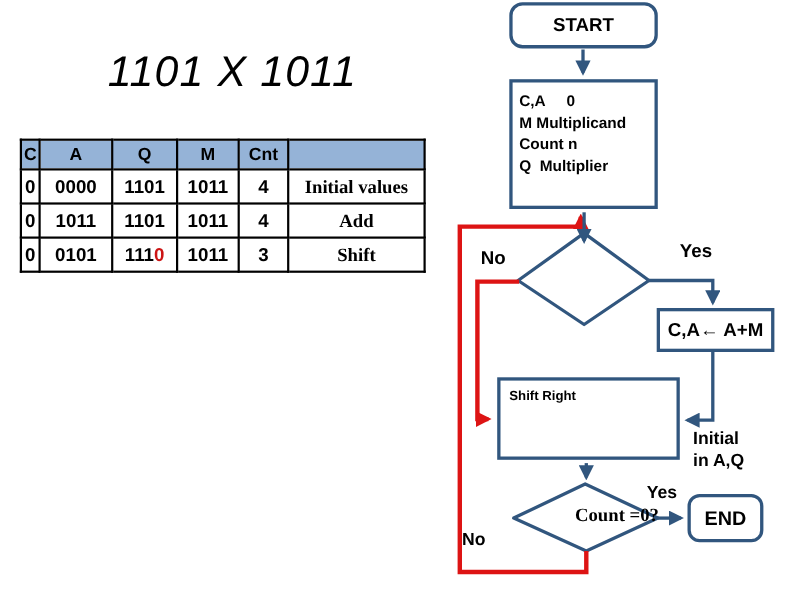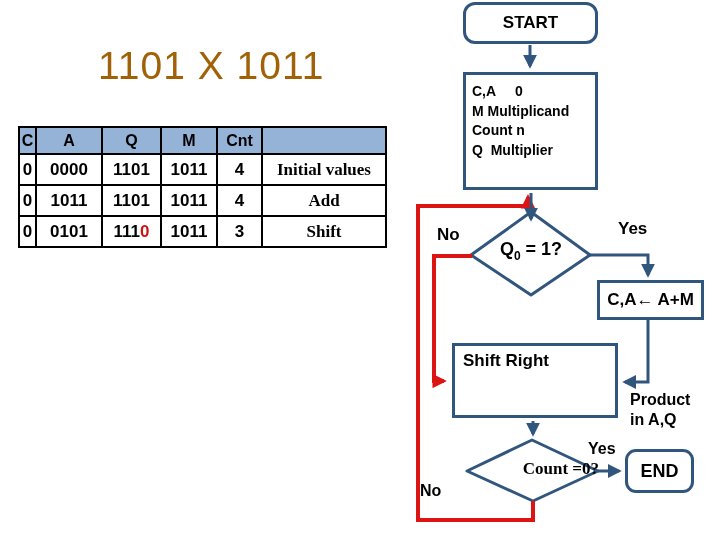--- a/index.html
+++ b/index.html
@@ -3,22 +3,22 @@
 <meta charset="utf-8">
 <style>
   html,body{margin:0;padding:0;background:#fff;}
   #slide{
     position:relative;width:720px;height:540px;background:#ffffff;
     font-family:"Liberation Sans", sans-serif;overflow:hidden;
   }
   #flow-svg{position:absolute;left:0;top:0;width:720px;height:540px;z-index:1;}
   .abs{position:absolute;z-index:2;}
   .slide-title{
-    left:98px;top:44px;font-size:39px;color:#a16207;font-weight:400;
-    letter-spacing:1px;white-space:pre;
+    left:98px;top:44px;font-size:39px;color:#000000;font-weight:400;
+    letter-spacing:1px;white-space:pre;font-style:italic;
   }
   
   .mult-table{left:18px;top:126px;}
   .mult-table table{border-collapse:collapse;table-layout:fixed;}
   .mult-table th,.mult-table td{
     border:2px solid #000;text-align:center;vertical-align:middle;
     font-weight:bold;color:#000;padding:0;overflow:hidden;
   }
   .mult-table th{background:#95B3D7;height:25px;font-size:16px;}
   .mult-table td{height:29px;font-size:17px;background:#fff;}
@@ -32,21 +32,21 @@
     color:#000;font-weight:bold;
   }
   .rounded{border-radius:12px;}
   .center-lbl{display:flex;align-items:center;justify-content:center;}
   .start-box{left:463px;top:2px;width:135px;height:42px;font-size:17px;}
   .init-box{left:463px;top:72px;width:135px;height:118px;
     font-size:14px;line-height:19.5px;padding:7px 12px 0 6px;}
   .init-box div{white-space:pre;}
   .add-box{left:597px;top:280px;width:107px;height:40px;font-size:17px;white-space:pre;}
   .shift-box{left:452px;top:343px;width:166px;height:75px;
-    font-size:17px;line-height:23px;padding:3px 0 0 8px;}
+    font-size:12px;line-height:23px;padding:3px 0 0 8px;}
   .shift-box div{white-space:pre;}
   .end-box{left:625px;top:449px;width:69px;height:44px;font-size:18px;border-radius:11px;}
   
   .flow-lbl{color:#000;font-weight:bold;z-index:3;}
   .q0-lbl{left:471px;top:239px;width:120px;text-align:center;font-size:18px;}
   .q0-lbl sub{font-size:12px;}
   .q0-lbl .pre-sp{white-space:pre;}
   .count-lbl{left:467px;top:459px;width:132px;text-align:right;font-size:17px;font-family:Liberation Serif, serif;}
   .yes-top{left:618px;top:219px;font-size:17px;}
   .no-top{left:437px;top:225px;font-size:17px;}
@@ -137,35 +137,34 @@
     <span>START</span>
   </div>
 
   <div class="abs fbox init-box">
     <div>C,A     0</div>
     <div>M Multiplicand</div>
     <div>Count n</div>
     <div>Q  Multiplier</div>
   </div>
 
-  <div class="abs flow-lbl q0-lbl"><span>Q</span><sub>0</sub><span class="pre-sp"> = 1?</span></div>
 
   <div class="abs flow-lbl no-top">No</div>
   <div class="abs flow-lbl yes-top">Yes</div>
 
   <div class="abs fbox center-lbl add-box">
     <span>C,A← A+M</span>
   </div>
 
   <div class="abs fbox shift-box">
     <div>Shift Right</div>
   </div>
 
   <div class="abs flow-lbl product-note">
-    <div>Product</div>
+    <div>Initial</div>
     <div>in A,Q</div>
   </div>
 
   <div class="abs flow-lbl count-lbl">Count =0?</div>
   <div class="abs flow-lbl yes-bottom">Yes</div>
   <div class="abs flow-lbl no-bottom">No</div>
 
   <div class="abs fbox rounded center-lbl end-box">
     <span>END</span>
   </div>

